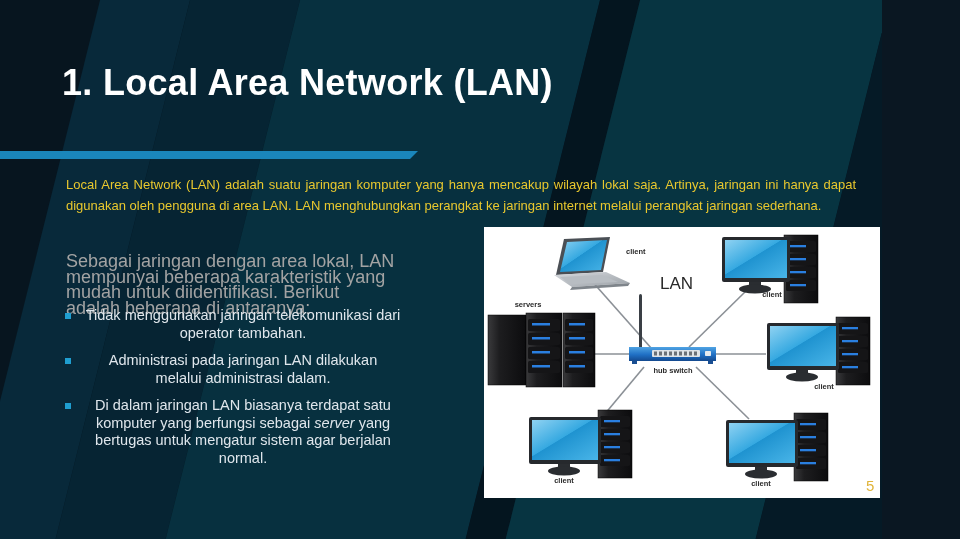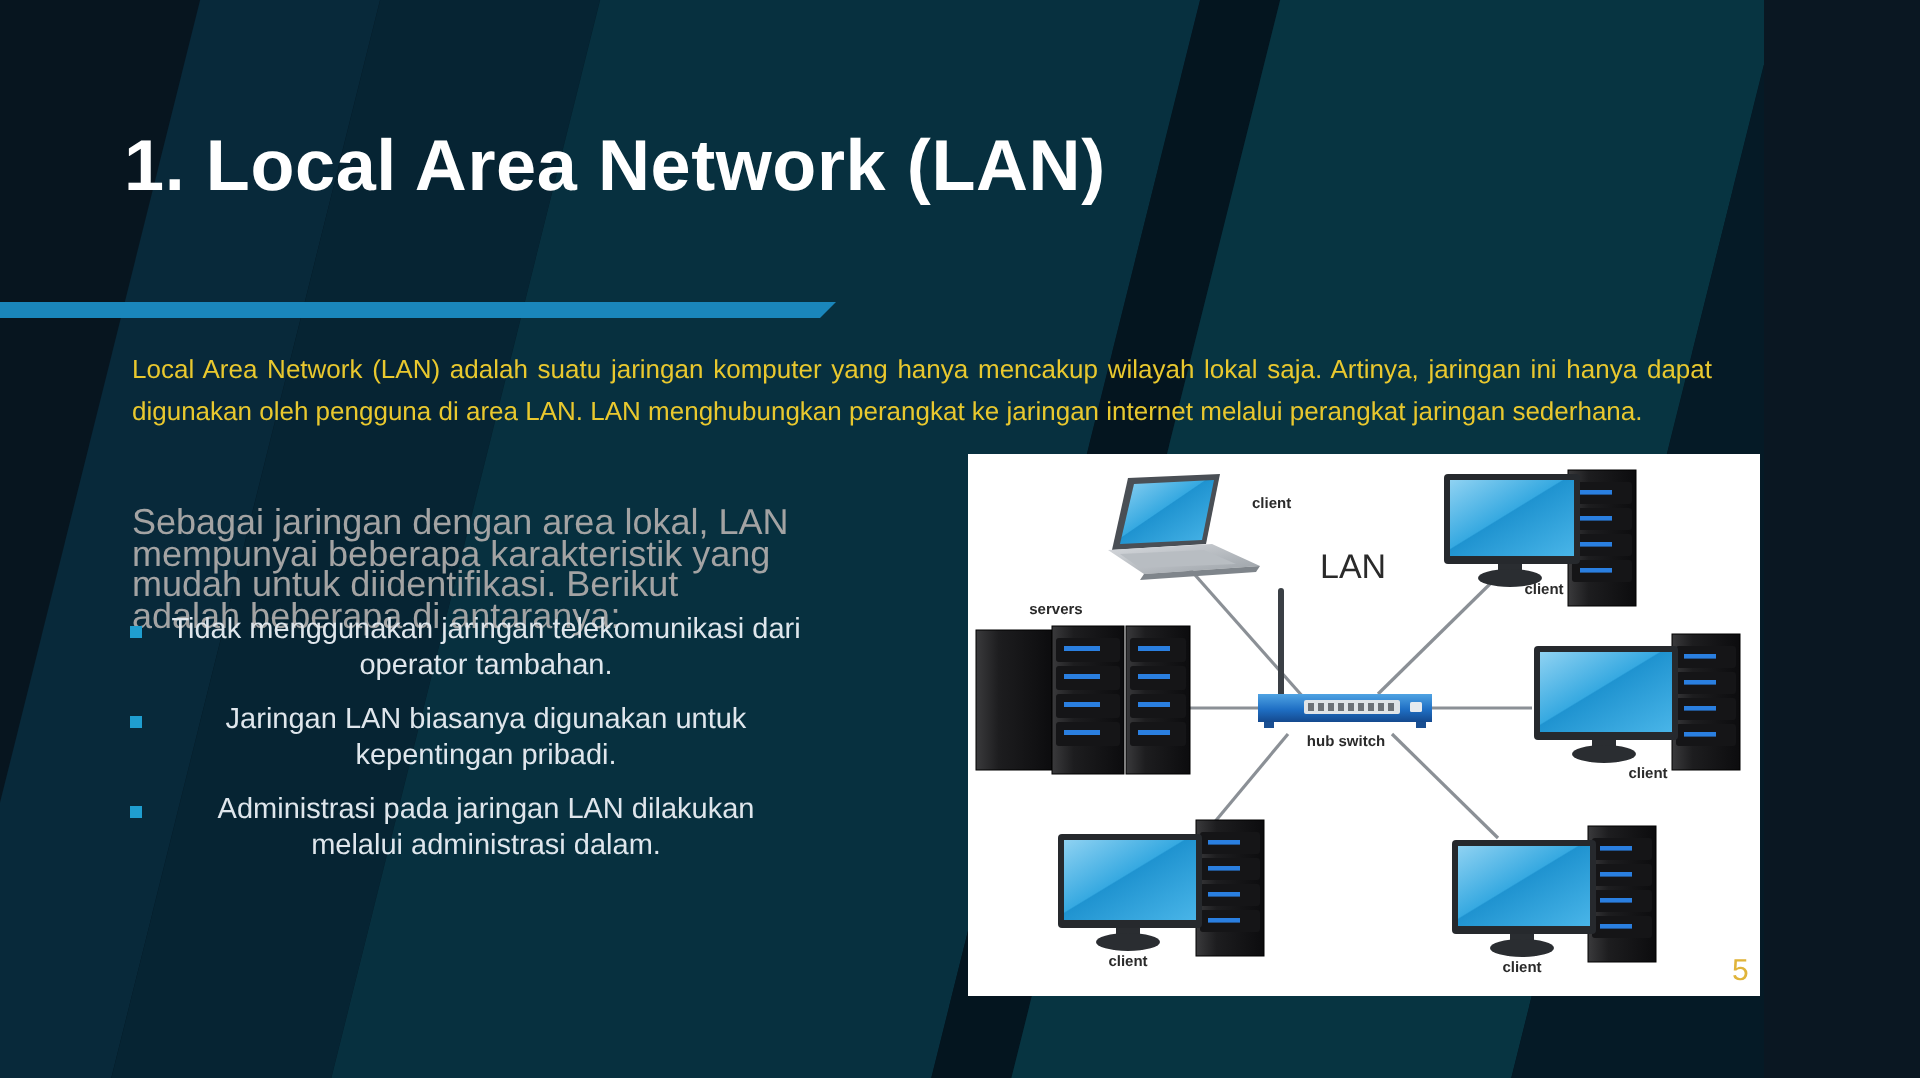--- a/index.html
+++ b/index.html
@@ -148,25 +148,25 @@
 
   <div class="para-blue">Sebagai jaringan dengan area lokal, LAN mempunyai beberapa karakteristik yang mudah untuk diidentifikasi. Berikut adalah beberapa di antaranya:</div>
 
   <ul class="bullets">
     <li>
       <span class="sq"></span>
       <span>Tidak menggunakan jaringan telekomunikasi dari operator tambahan.</span>
     </li>
     <li>
       <span class="sq"></span>
-      <span>Jaringan LAN biasanya digunakan untuk kepentingan pribadi.</span>
+      <span>Administrasi pada jaringan LAN dilakukan melalui administrasi dalam.</span>
     </li>
     <li>
       <span class="sq"></span>
-      <span>Administrasi pada jaringan LAN dilakukan melalui administrasi dalam.</span>
+      <span>Di dalam jaringan LAN biasanya terdapat satu komputer yang berfungsi sebagai </span><i>server</i><span> yang bertugas untuk mengatur sistem agar berjalan normal.</span>
     </li>
   </ul>
 
   <div class="img-panel">
     <div class="diagram">
       <svg viewBox="0 0 396 271" xmlns="http://www.w3.org/2000/svg">
         <defs>
           <linearGradient id="scr" x1="0" y1="0" x2="1" y2="1">
             <stop offset="0%" stop-color="#8fd2f2"></stop>
             <stop offset="45%" stop-color="#36a9e1"></stop>

